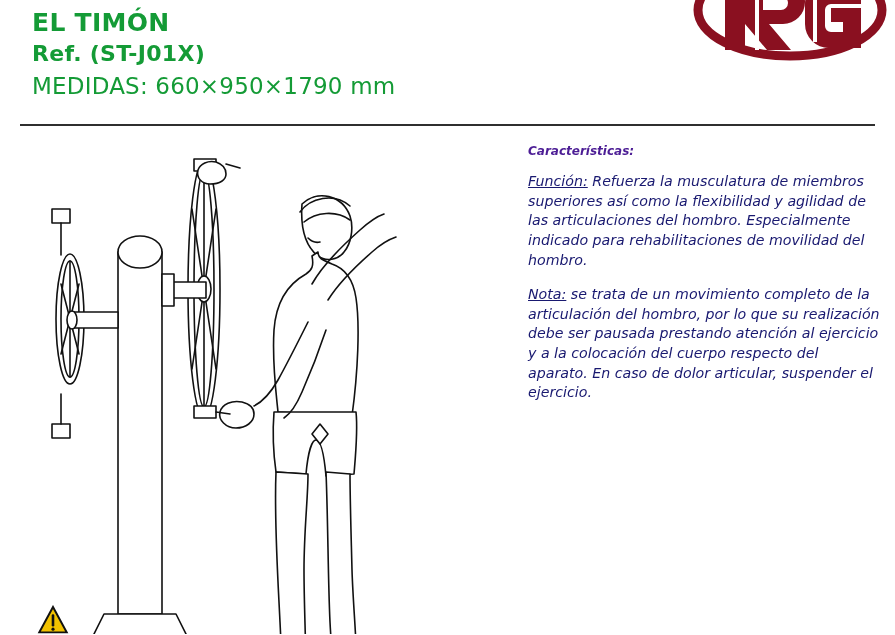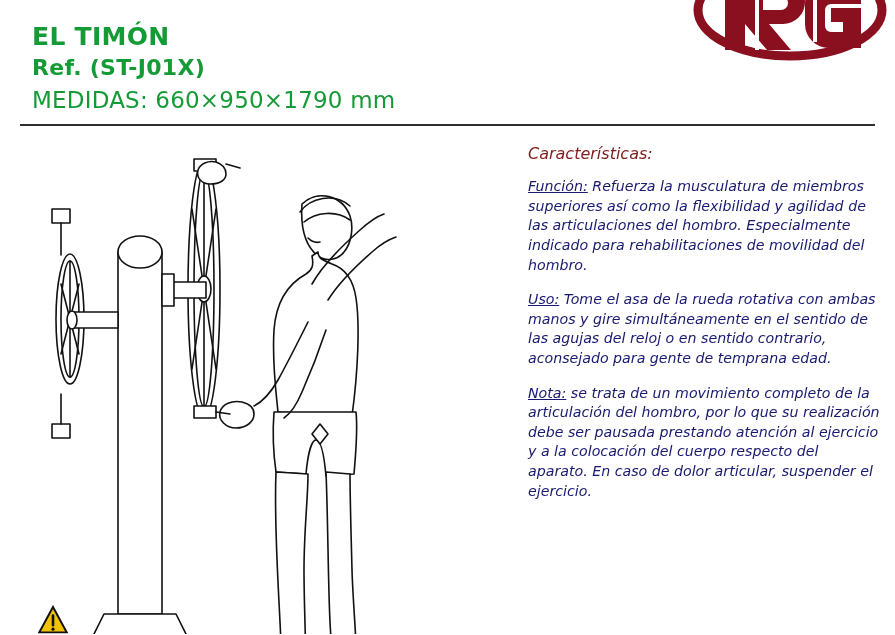--- a/index.html
+++ b/index.html
@@ -18,21 +18,21 @@
   
   .header {
     position: absolute;
     left: 0; top: 0;
     width: 895px;
     height: 122px;
   }
   .title-block {
     position: absolute;
     left: 32px;
-    top: 22px;
+    top: 8px;
     color: #1f9c3a;
   }
   .title-line1 {
     font-family: "DejaVu Sans", sans-serif;
     font-weight: bold;
     font-size: 25px;
     line-height: 30px;
     letter-spacing: 0.3px;
     color: #149b36;
   }
@@ -93,24 +93,24 @@
   
   .text-col {
     position: absolute;
     left: 528px;
     top: 16px;
     width: 352px;
     color: #1a1a6e;
     font-family: "DejaVu Sans", sans-serif;
   }
   .caracteristicas {
-    font-weight: normal;
+    font-weight: bold;
     font-style: italic;
-    font-size: 16px;
-    color: #7f1d1d;
+    font-size: 12px;
+    color: #4c1d95;
     margin-bottom: 12px;
   }
   .para {
     font-size: 14.2px;
     line-height: 19.6px;
     margin-bottom: 15px;
     color: #191970;
     font-style: italic;
   }
   .para .lead {
@@ -238,23 +238,20 @@
     </svg>
   </div>
 
   <div class="text-col">
     <div class="caracteristicas">Características:</div>
 
     <p class="para">
       <span class="lead">Función:</span><span> Refuerza la musculatura de miembros superiores así como la flexibilidad y agilidad de las articulaciones del hombro. Especialmente indicado para rehabilitaciones de movilidad del hombro.</span>
     </p>
 
-    <p class="para">
-      <span class="lead">Uso:</span><span> Tome el asa de la rueda rotativa con ambas manos y gire simultáneamente en el sentido de las agujas del reloj o en sentido contrario, aconsejado para gente de temprana edad.</span>
-    </p>
 
 
     <p class="para">
       <span class="lead">Nota:</span><span> se trata de un movimiento completo de la articulación del hombro, por lo que su realización debe ser pausada prestando atención al ejercicio y a la colocación del cuerpo respecto del aparato. En caso de dolor articular, suspender el ejercicio.</span>
     </p>
   </div>
 </div>
 
 <div class="warning">
   <svg width="46" height="30" viewBox="0 0 46 46" xmlns="http://www.w3.org/2000/svg">

